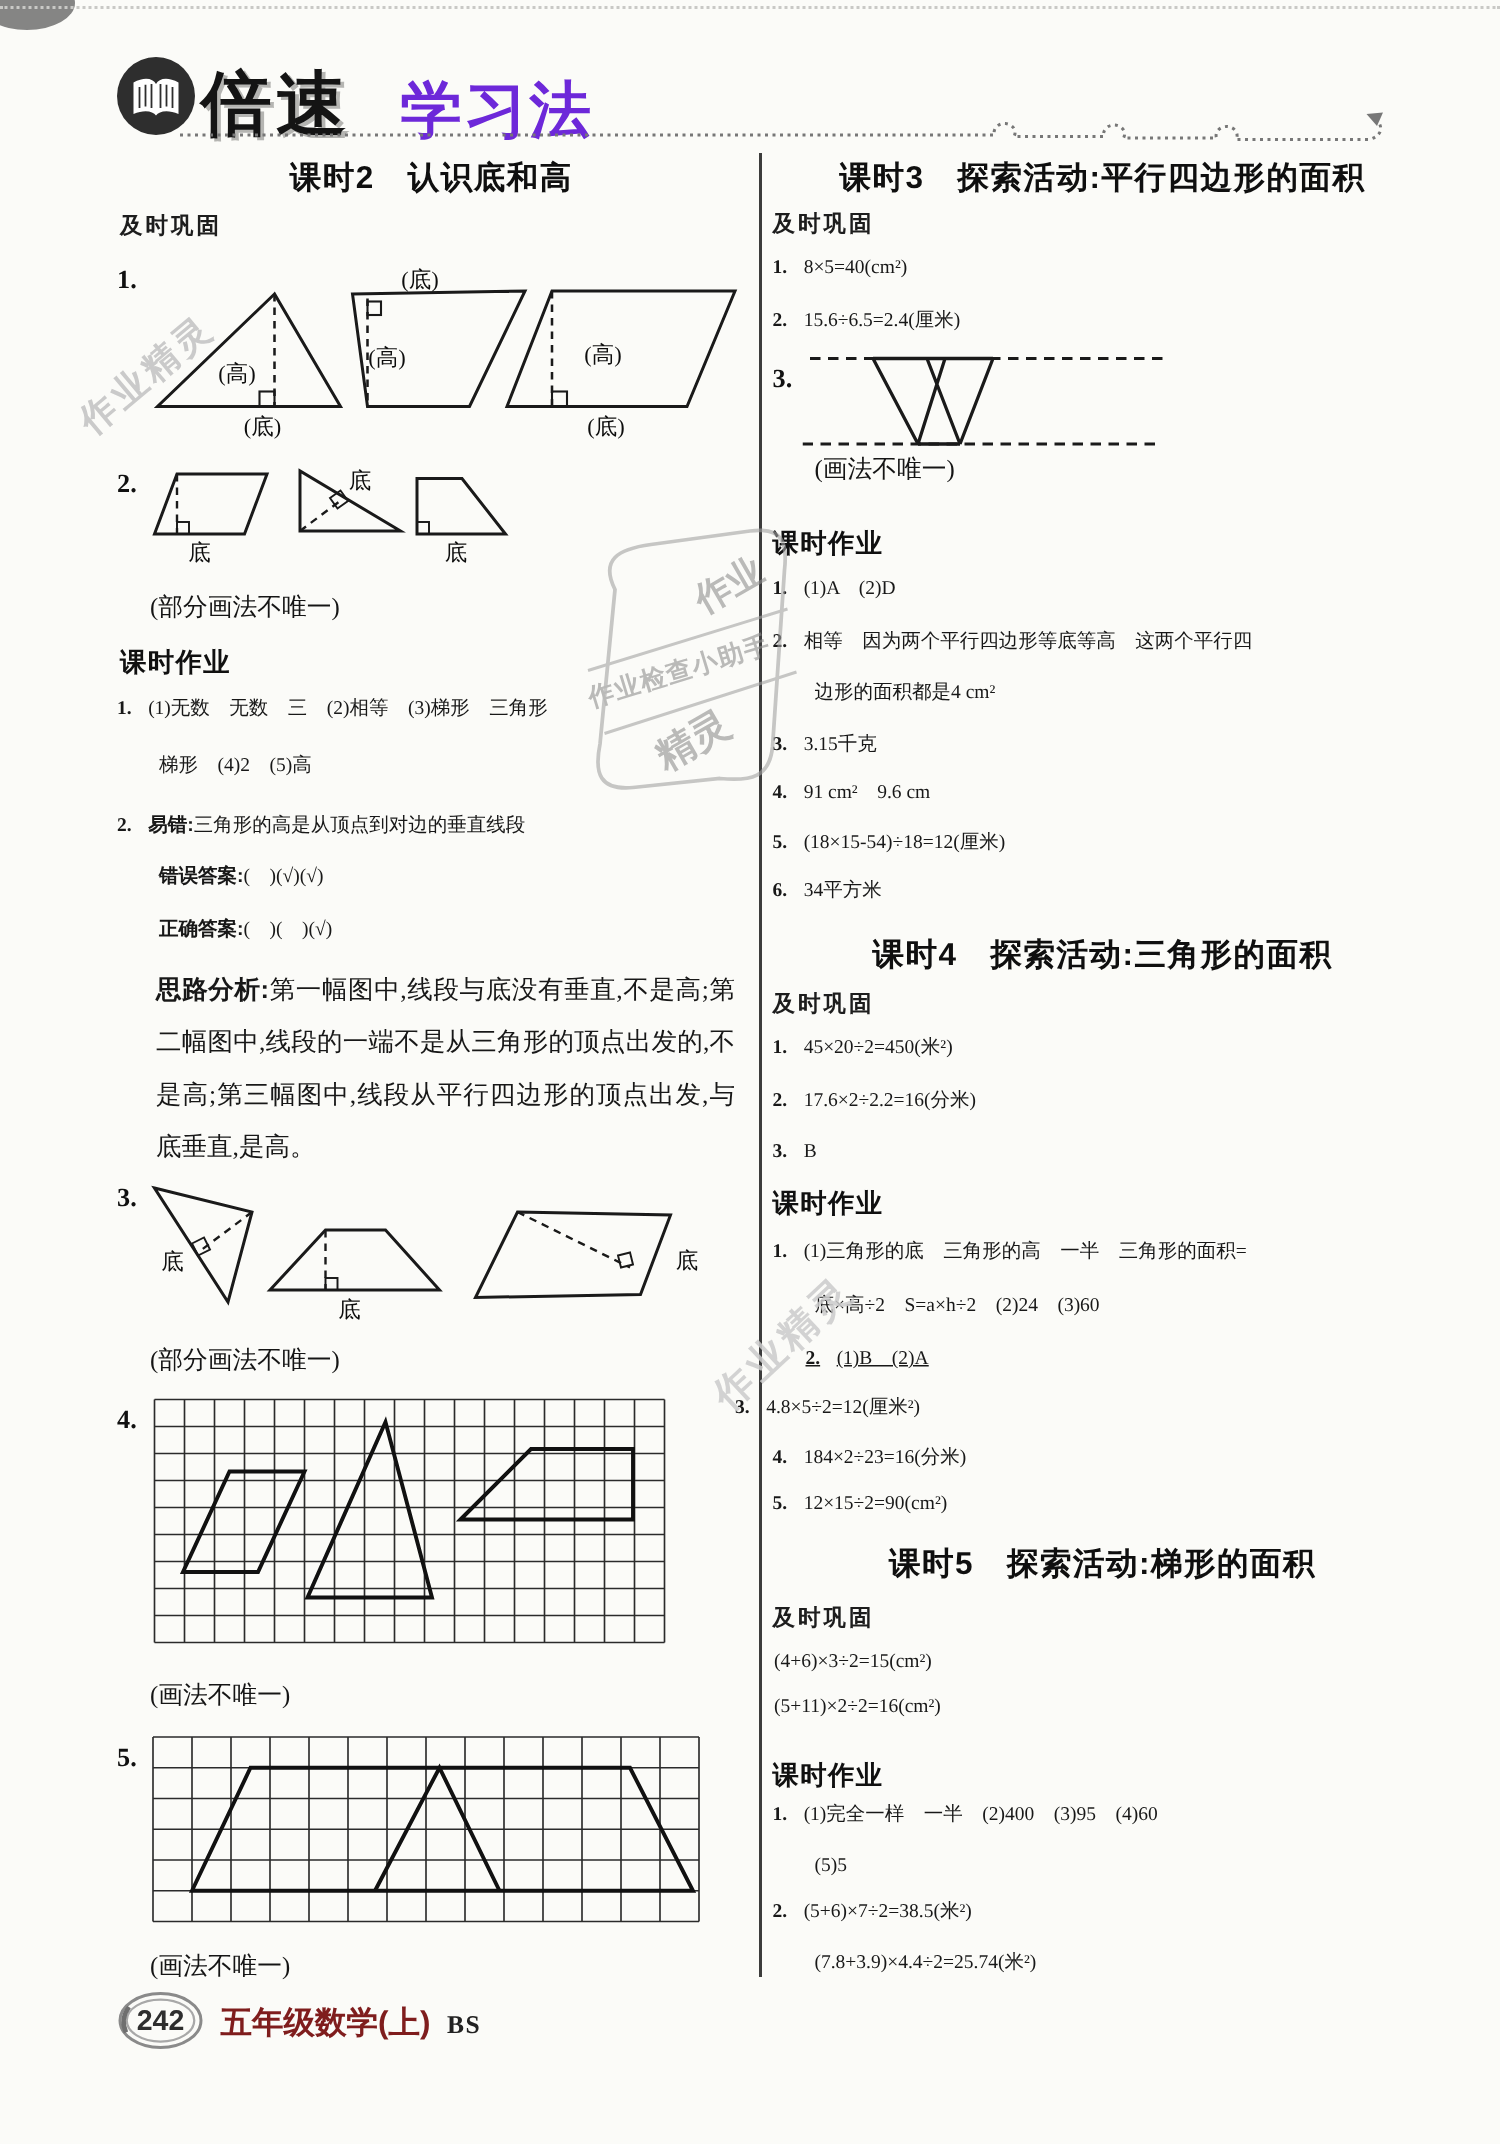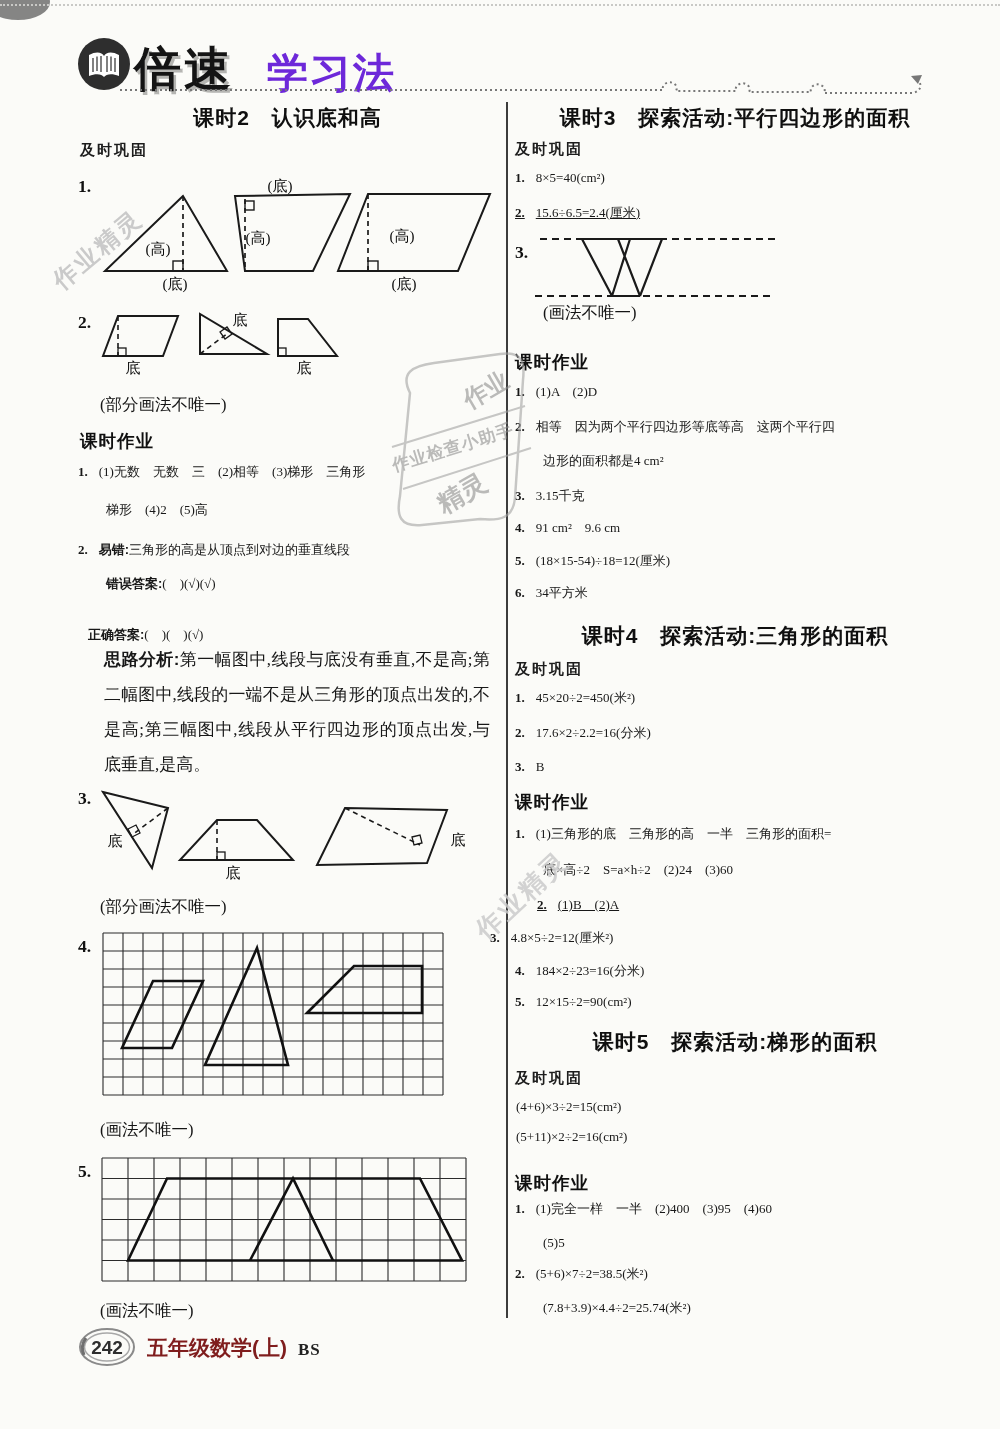--- a/index.html
+++ b/index.html
@@ -118,21 +118,21 @@
 <div class="ln" style="left:106px;top:501px;">
   <span>梯形　(4)2　(5)高</span>
 </div>
 
 <div class="ln" style="left:78px;top:541px;">
   <b class="n">2.</b><b class="bl">易错:</b><span>三角形的高是从顶点到对边的垂直线段</span>
 </div>
 <div class="ln" style="left:106px;top:575px;">
   <b class="bl">错误答案:</b><span>(　)(√)(√)</span>
 </div>
-<div class="ln" style="left:88px;top:610px;margin-top:16px;">
+<div class="ln" style="left:106px;top:610px;">
   <b class="bl">正确答案:</b><span>(　)(　)(√)</span>
 </div>
 <div class="wrapp" style="left:104px;top:642px;width:386px;">
   <b class="bl">思路分析:</b><span>第一幅图中,线段与底没有垂直,不是高;第二幅图中,线段的一端不是从三角形的顶点出发的,不是高;第三幅图中,线段从平行四边形的顶点出发,与底垂直,是高。</span>
 </div>
 
 <span class="num" style="left:78px;top:788px;">3.</span>
 <div class="fig" style="left:70px;top:783px;width:412px;height:112px;">
   <svg width="412" height="100">
     <path d="M33 9 L98 25 L82 85 Z" fill="none" stroke="#1a1a1a" stroke-width="2"></path>
@@ -171,21 +171,21 @@
   </svg>
 </div>
 <div class="note" style="left:100px;top:1300px;">(画法不唯一)</div>
 
 <div class="h1" style="left:505px;top:104px;width:460px;">课时3　探索活动:平行四边形的面积</div>
 <div class="hsub" style="left:515px;top:140px;">及时巩固</div>
 
 <div class="ln" style="left:515px;top:170px;">
   <b class="n">1.</b><span>8×5=40(cm²)</span>
 </div>
-<div class="ln" style="left:515px;top:204px;text-decoration:underline;">
+<div class="ln" style="left:515px;top:204px;">
   <b class="n">2.</b><span>15.6÷6.5=2.4(厘米)</span>
 </div>
 
 <span class="num" style="left:515px;top:242px;">3.</span>
 <div class="fig" style="left:535px;top:232px;">
   <svg width="252" height="72">
     <path d="M5 7 H243" fill="none" stroke="#1a1a1a" stroke-width="2" stroke-dasharray="7,5"></path>
     <path d="M0 64 H240" fill="none" stroke="#1a1a1a" stroke-width="2" stroke-dasharray="7,5"></path>
     <path d="M47 7 H127 M77 64 H105 M47 7 L77 64 M83 7 L105 64 M95 7 L77 64 M127 7 L105 64" fill="none" stroke="#1a1a1a" stroke-width="2.2"></path>
   </svg>

